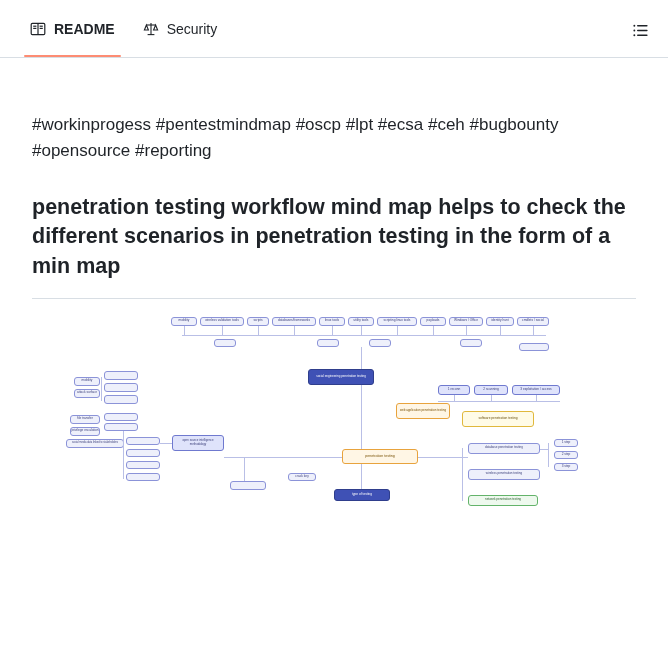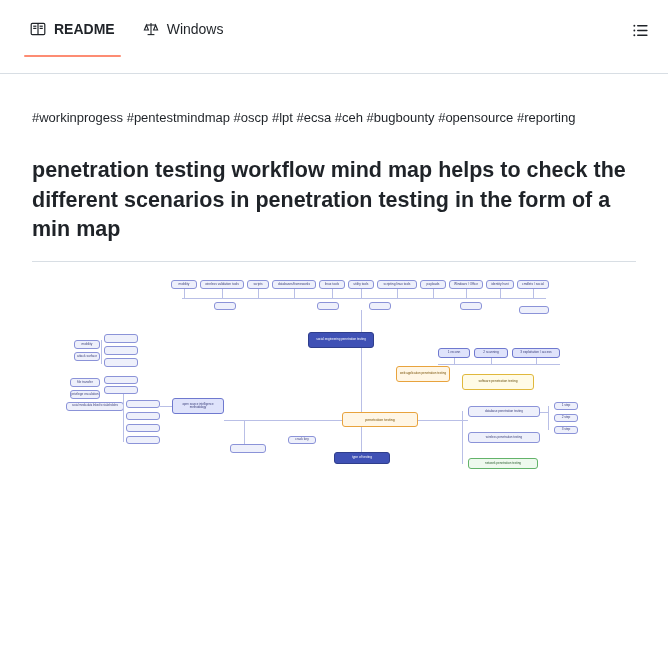--- a/index.html
+++ b/index.html
@@ -11,21 +11,21 @@
   }
   #page {
     width: 668px;
     height: 669px;
     position: relative;
     overflow: hidden;
     background: #ffffff;
   }
   
   .tabbar {
-    height: 74px;
+    height: 58px;
     border-bottom: 1px solid #d8dee4;
     display: flex;
     align-items: flex-start;
     padding: 0 16px;
     box-sizing: border-box;
     position: relative;
   }
   .tabs {
     display: flex;
     align-items: center;
@@ -83,23 +83,23 @@
     letter-spacing: -0.2px;
   }
   h2.subtitle {
     font-size: 21px;
     font-weight: bold;
     margin: 34px 0 10px 0;
     padding-bottom: 8px;
     border-bottom: 1px solid #d8dee4;
   }
   p.tags {
-    font-size: 13px;
+    font-size: 17px;
     line-height: 1.55;
-    margin: 8px 0 0 0;
+    margin: 28px 0 0 0;
     color: #1f2328;
     max-width: 600px;
   }
   h1.welcome {
     font-size: 31px;
     font-weight: bold;
     margin: 32px 0 10px 0;
     padding-bottom: 8px;
     border-bottom: 1px solid #d8dee4;
     letter-spacing: -0.3px;
@@ -197,21 +197,21 @@
       <div class="tab">
         <span class="icon">
           <svg width="16" height="16" viewBox="0 0 16 16" fill="none" stroke="#1f2328" stroke-width="1.1">
             <line x1="8" y1="2" x2="8" y2="14"></line>
             <line x1="3.4" y1="4" x2="12.6" y2="4"></line>
             <line x1="4.6" y1="13.6" x2="11.4" y2="13.6"></line>
             <path d="M3.4 4 L1.4 9 H5.4 Z"></path>
             <path d="M12.6 4 L10.6 9 H14.6 Z"></path>
           </svg>
         </span>
-        <span class="tab-label">Windows</span>
+        <span class="tab-label">Security</span>
       </div>
     </div>
     <div class="list-icon-btn">
       <svg width="17" height="17" viewBox="0 0 16 16" fill="none" stroke="#1f2328" stroke-width="1.4" stroke-linecap="round">
         <line x1="5.4" y1="3.6" x2="14" y2="3.6"></line>
         <line x1="5.4" y1="8" x2="14" y2="8"></line>
         <line x1="5.4" y1="12.4" x2="14" y2="12.4"></line>
         <circle cx="2.2" cy="3.6" r="0.9" fill="#1f2328" stroke="none"></circle>
         <circle cx="2.2" cy="8" r="0.9" fill="#1f2328" stroke="none"></circle>
         <circle cx="2.2" cy="12.4" r="0.9" fill="#1f2328" stroke="none"></circle>

